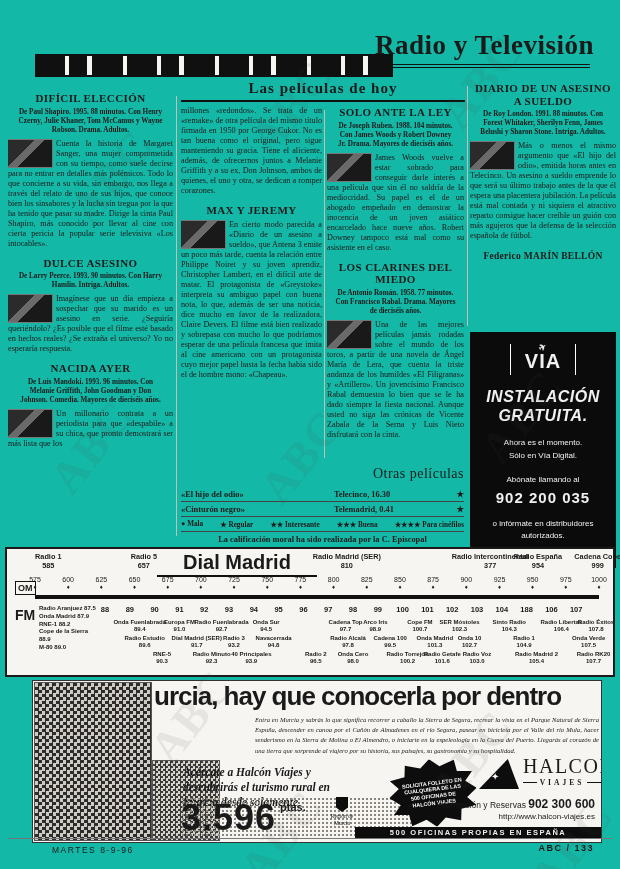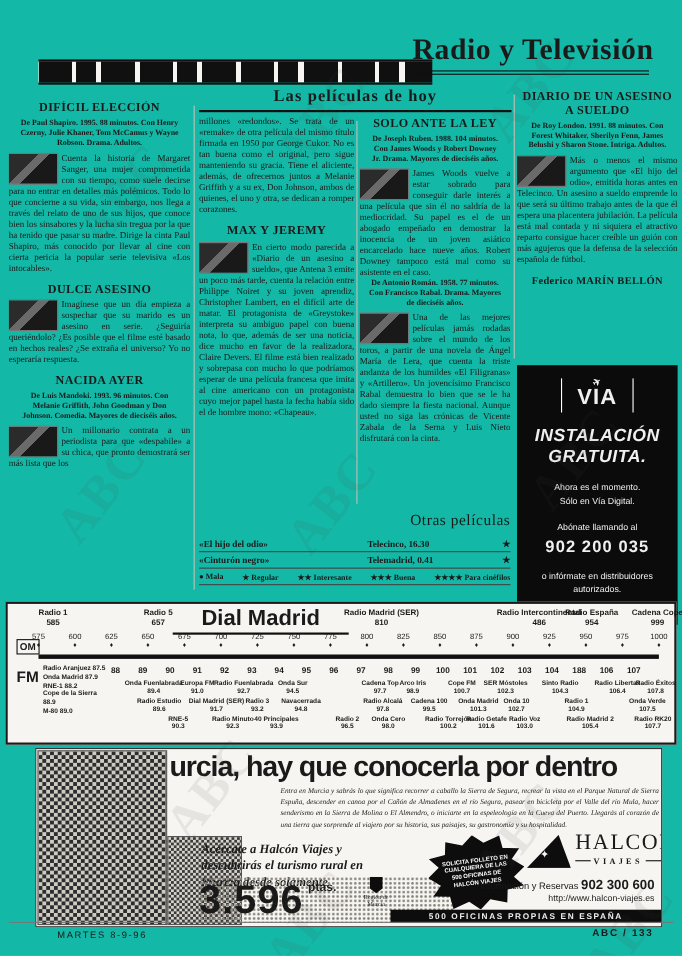--- a/index.html
+++ b/index.html
@@ -108,20 +108,21 @@
   <div class="vrule" style="left:467px;top:86px;height:240px"></div>
 
   <div class="col" id="col1">
       <div class="review">
         <div class="rev-title">DIFÍCIL ELECCIÓN</div>
         <div class="rev-credits">De Paul Shapiro. 1995. 88 minutos. Con Henry Czerny, Julie Khaner, Tom McCamus y Wayne Robson. Drama. Adultos.</div>
         <div class="rev-body"><div class="thumb"></div>Cuenta la historia de Margaret Sanger, una mujer comprometida con su tiempo, como suele decirse para no entrar en detalles más polémicos. Todo lo que concierne a su vida, sin embargo, nos llega a través del relato de uno de sus hijos, que conoce bien los sinsabores y la lucha sin tregua por la que ha tenido que pasar su madre. Dirige la cinta Paul Shapiro, más conocido por llevar al cine con cierta pericia la popular serie televisiva «Los intocables».</div>
       </div>
       <div class="review">
         <div class="rev-title">DULCE ASESINO</div>
+        <div class="rev-credits">De Larry Peerce. 1993. 90 minutos. Con Harry Hamlin. Intriga. Adultos.</div>
         <div class="rev-body"><div class="thumb"></div>Imagínese que un día empieza a sospechar que su marido es un asesino en serie. ¿Seguiría queriéndolo? ¿Es posible que el filme esté basado en hechos reales? ¿Se extraña el universo? Yo no esperaría respuesta.</div>
       </div>
       <div class="review">
         <div class="rev-title">NACIDA AYER</div>
         <div class="rev-credits">De Luis Mandoki. 1993. 96 minutos. Con Melanie Griffith, John Goodman y Don Johnson. Comedia. Mayores de dieciséis años.</div>
         <div class="rev-body"><div class="thumb"></div>Un millonario contrata a un periodista para que «despabile» a su chica, que pronto demostrará ser más lista que los</div>
       </div>
     </div>
   <div class="col" id="col2">
       <div class="review">
@@ -132,20 +133,21 @@
         <div class="rev-body"><div class="thumb"></div>En cierto modo parecida a «Diario de un asesino a sueldo», que Antena 3 emite un poco más tarde, cuenta la relación entre Philippe Noiret y su joven aprendiz, Christopher Lambert, en el difícil arte de matar. El protagonista de «Greystoke» interpreta su ambiguo papel con buena nota, lo que, además de ser una noticia, dice mucho en favor de la realizadora, Claire Devers. El filme está bien realizado y sobrepasa con mucho lo que podríamos esperar de una película francesa que imita al cine americano con un protagonista cuyo mejor papel hasta la fecha había sido el de hombre mono: «Chapeau».</div>
       </div>
     </div>
   <div class="col" id="col3">
       <div class="review">
         <div class="rev-title">SOLO ANTE LA LEY</div>
         <div class="rev-credits">De Joseph Ruben. 1988. 104 minutos. Con James Woods y Robert Downey Jr. Drama. Mayores de dieciséis años.</div>
         <div class="rev-body"><div class="thumb"></div>James Woods vuelve a estar sobrado para conseguir darle interés a una película que sin él no saldría de la mediocridad. Su papel es el de un abogado empeñado en demostrar la inocencia de un joven asiático encarcelado hace nueve años. Robert Downey tampoco está mal como su asistente en el caso.</div>
       </div>
       <div class="review">
+        <div class="rev-title">LOS CLARINES DEL MIEDO</div>
         <div class="rev-credits">De Antonio Román. 1958. 77 minutos. Con Francisco Rabal. Drama. Mayores de dieciséis años.</div>
         <div class="rev-body"><div class="thumb"></div>Una de las mejores películas jamás rodadas sobre el mundo de los toros, a partir de una novela de Ángel María de Lera, que cuenta la triste andanza de los humildes «El Filigranas» y «Artillero». Un jovencísimo Francisco Rabal demuestra lo bien que se le ha dado siempre la fiesta nacional. Aunque usted no siga las crónicas de Vicente Zabala de la Serna y Luis Nieto disfrutará con la cinta.</div>
       </div>
     </div>
   <div class="col" id="col4">
       <div class="review">
         <div class="rev-title">DIARIO DE UN ASESINO A SUELDO</div>
         <div class="rev-credits">De Roy London. 1991. 88 minutos. Con Forest Whitaker, Sherilyn Fenn, James Belushi y Sharon Stone. Intriga. Adultos.</div>
         <div class="rev-body"><div class="thumb"></div>Más o menos el mismo argumento que «El hijo del odio», emitida horas antes en Telecinco. Un asesino a sueldo emprende lo que será su último trabajo antes de la que él espera una placentera jubilación. La película está mal contada y ni siquiera el atractivo reparto consigue hacer creíble un guión con más agujeros que la defensa de la selección española de fútbol.</div>
         <div class="rev-sign">Federico MARÍN BELLÓN</div>
@@ -166,20 +168,21 @@
           <div class="op-rating">★</div>
         </div>
       </div>
     <div class="op-legend" id="op-legend">
         <div>● Mala</div>
         <div>★ Regular</div>
         <div>★★ Interesante</div>
         <div>★★★ Buena</div>
         <div>★★★★ Para cinéfilos</div>
       </div>
+    <div class="op-note">La calificación moral ha sido realizada por la C. Episcopal</div>
   </div>
 
   <div id="via-ad">
     <div class="via-logo">
       <span class="via-plane">✈</span>
       <span>VIA</span>
     </div>
     <div class="via-head">
       <div>INSTALACIÓN</div>
       <div>GRATUITA.</div>
@@ -210,21 +213,21 @@
         <div class="am-st" style="left: 19.2941%;">
           <div>Radio 5</div>
           <div>657</div>
         </div>
         <div class="am-st" style="left: 55.2941%;">
           <div>Radio Madrid (SER)</div>
           <div>810</div>
         </div>
         <div class="am-st" style="left: 80.7059%;">
           <div>Radio Intercontinental</div>
-          <div>486</div>
+          <div>377</div>
         </div>
         <div class="am-st" style="left: 89.1765%;">
           <div>Radio España</div>
           <div>954</div>
         </div>
         <div class="am-st" style="left: 99.7647%;">
           <div>Cadena Cope</div>
           <div>999</div>
         </div>
       </div>

